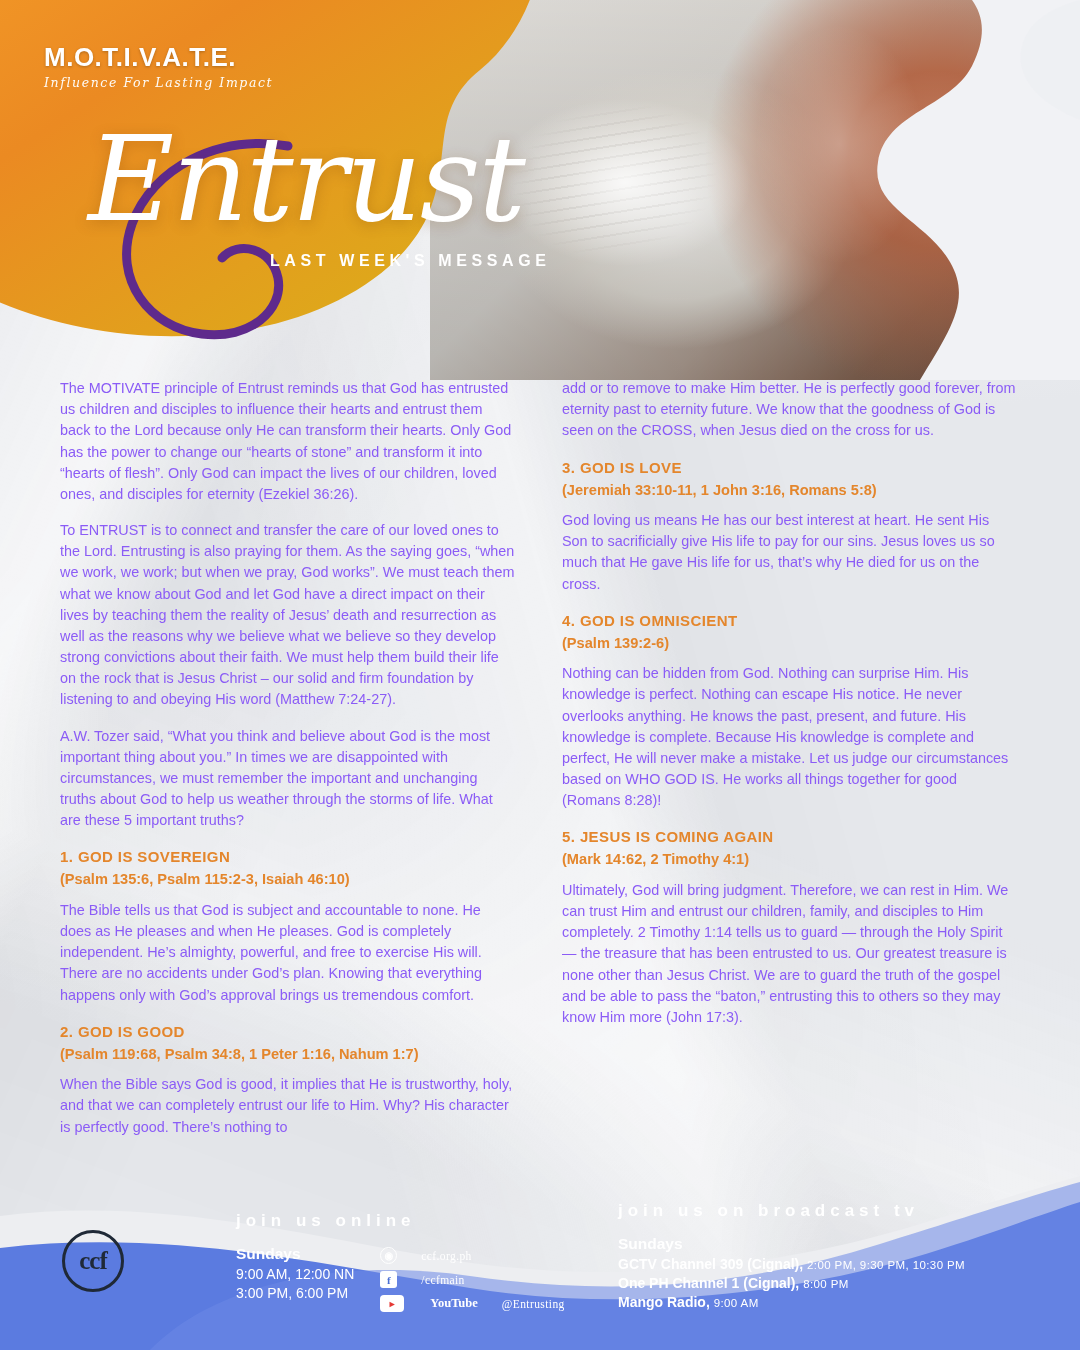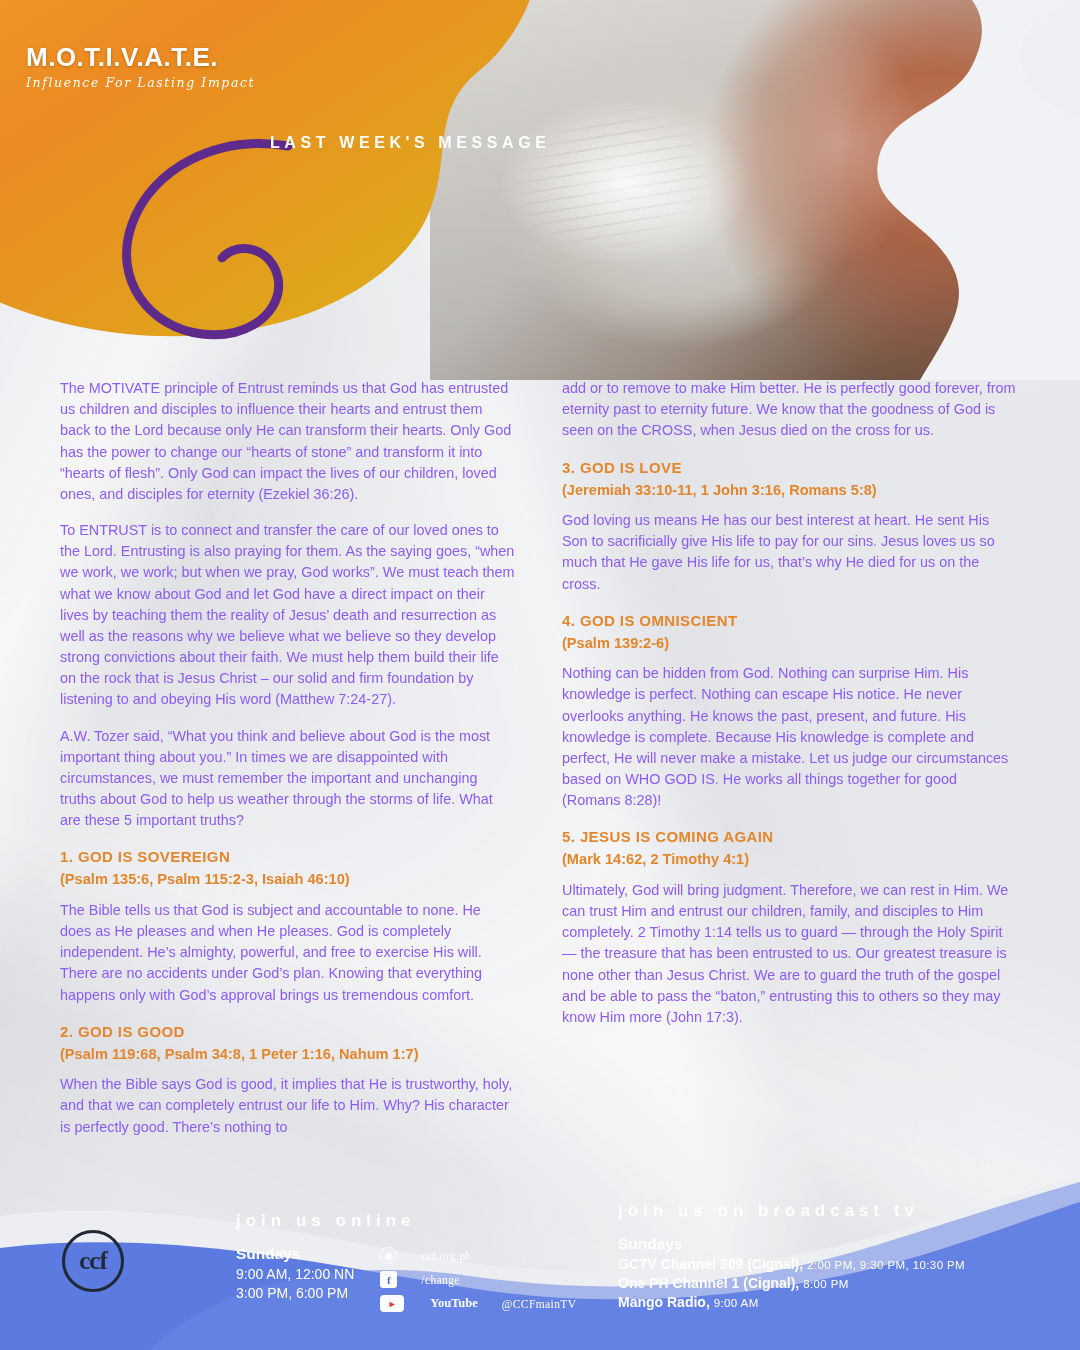--- a/index.html
+++ b/index.html
@@ -71,21 +71,21 @@
   .hero-cut svg { display: block; }
 
   
   .blob {
     position: absolute; top: -120px; left: -160px; width: 860px; height: 620px;
   }
   .blob svg { display: block; }
 
   
   .brand {
-    position: absolute; top: 42px; left: 26px; z-index: 6; color: #fff;
+    position: absolute; top: 42px; left: 44px; z-index: 6; color: #fff;
   }
   .brand-title {
     font-size: 26px; font-weight: 700; letter-spacing: .5px;
     text-shadow: 0 1px 3px rgba(0,0,0,.25);
   }
   .brand-sub {
     font-family: "DejaVu Serif", serif;
     font-style: italic;
     font-size: 12.5px;
     letter-spacing: 1.6px;
@@ -223,20 +223,21 @@
 
     <div class="brand">
       <div class="brand-title">M.O.T.I.V.A.T.E.</div>
       <div class="brand-sub">Influence For Lasting Impact</div>
     </div>
 
     <div class="title-wrap">
       <svg class="swirl" width="240" height="230" viewBox="0 0 240 230">
         <path d="M190,18 C120,6 54,40 34,96 C14,152 52,200 104,206 C152,212 186,182 180,150 C174,120 140,112 124,130" fill="none" stroke="#5e2a8c" stroke-width="9" stroke-linecap="round"></path>
       </svg>
+      <div class="script-title">Entrust</div>
       <div class="subtitle">LAST WEEK'S MESSAGE</div>
     </div>
   </div>
 
   <div class="content">
 
     <div class="col col-left">
       <p>The MOTIVATE principle of Entrust reminds us that God has entrusted us children and disciples to influence their hearts and entrust them back to the Lord because only He can transform their hearts. Only God has the power to change our “hearts of stone” and transform it into “hearts of flesh”. Only God can impact the lives of our children, loved ones, and disciples for eternity (Ezekiel 36:26).</p>
       <p>To ENTRUST is to connect and transfer the care of our loved ones to the Lord. Entrusting is also praying for them. As the saying goes, “when we work, we work; but when we pray, God works”. We must teach them what we know about God and let God have a direct impact on their lives by teaching them the reality of Jesus’ death and resurrection as well as the reasons why we believe what we believe so they develop strong convictions about their faith. We must help them build their life on the rock that is Jesus Christ – our solid and firm foundation by listening to and obeying His word (Matthew 7:24-27).</p>
       <p>A.W. Tozer said, “What you think and believe about God is the most important thing about you.” In times we are disappointed with circumstances, we must remember the important and unchanging truths about God to help us weather through the storms of life. What are these 5 important truths?</p>
@@ -286,28 +287,28 @@
           <div class="foot-line">9:00 AM, 12:00 NN</div>
           <div class="foot-line">3:00 PM, 6:00 PM</div>
         </div>
         <div class="socials">
           <div class="social-row">
             <span class="ico globe">◉</span>
             <span class="small-caps">ccf.org.ph</span>
           </div>
           <div class="social-row">
             <span class="ico">f</span>
-            <span class="small-caps">/change</span>
+            <span class="small-caps">/ccfmain</span>
           </div>
           <div class="social-row">
             <span class="yt-wrap">
               <span class="ico yt">►</span>
               <span class="yt-label">YouTube</span>
             </span>
-            <span class="small-caps">@CCFmainTV</span>
+            <span class="small-caps">@Entrusting</span>
           </div>
         </div>
       </div>
     </div>
 
     <div class="foot-col right">
       <div class="foot-head">join us on broadcast tv</div>
       <div class="foot-sub">Sundays</div>
       <div class="foot-line">
         <b>GCTV Channel 309 (Cignal),</b>

